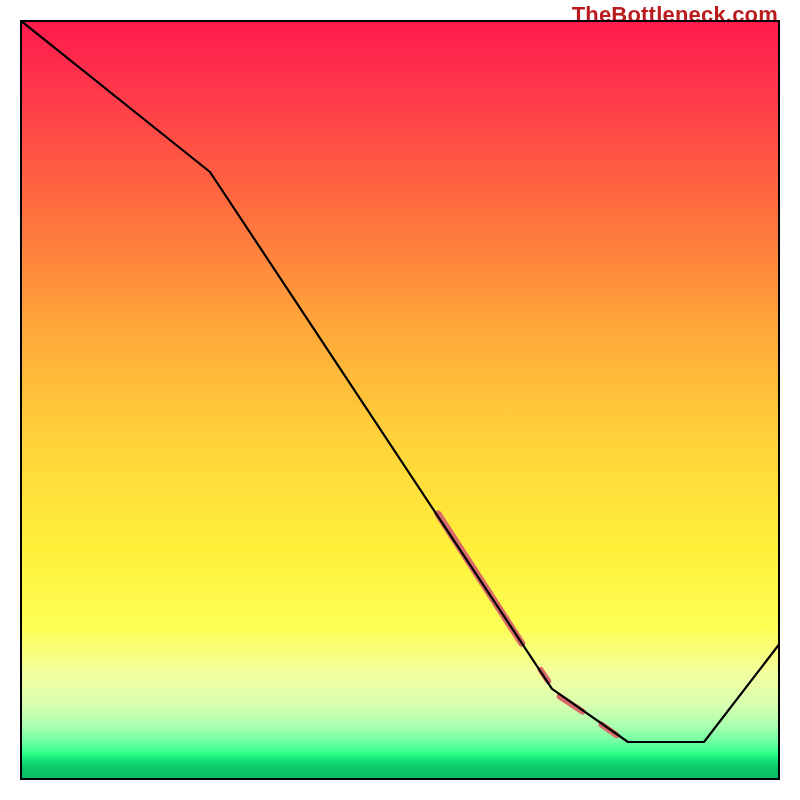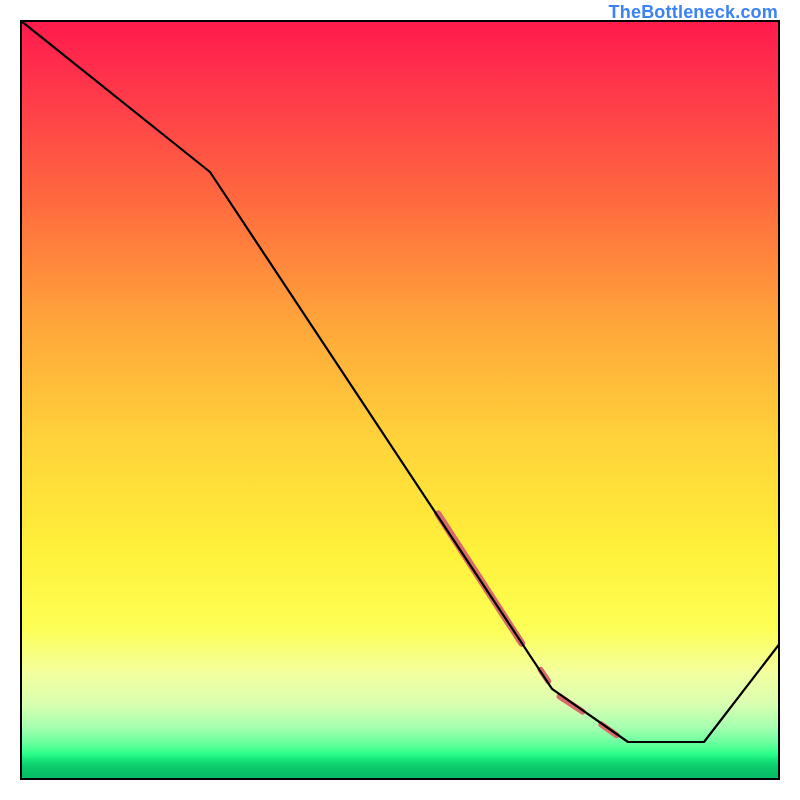--- a/index.html
+++ b/index.html
@@ -59,22 +59,22 @@
     position: absolute;
     inset: 0;
     width: 100%;
     height: 100%;
     pointer-events: none;
   }
   .watermark {
     position: absolute;
     top: 2px;
     right: 22px;
-    color: #3b82f6;
-    font-size: 18px;
+    color: #b91c1c;
+    font-size: 22px;
     font-weight: 600;
     letter-spacing: 0.2px;
     user-select: none;
     margin-left: 39px;
   }
 </style>
 </head>
 <body>
 
 <div class="chart-container">

